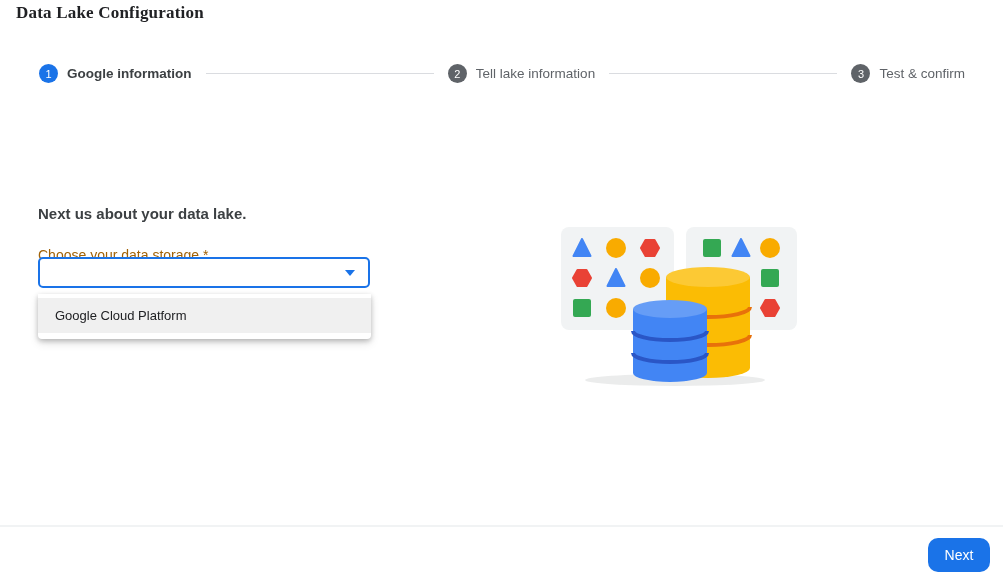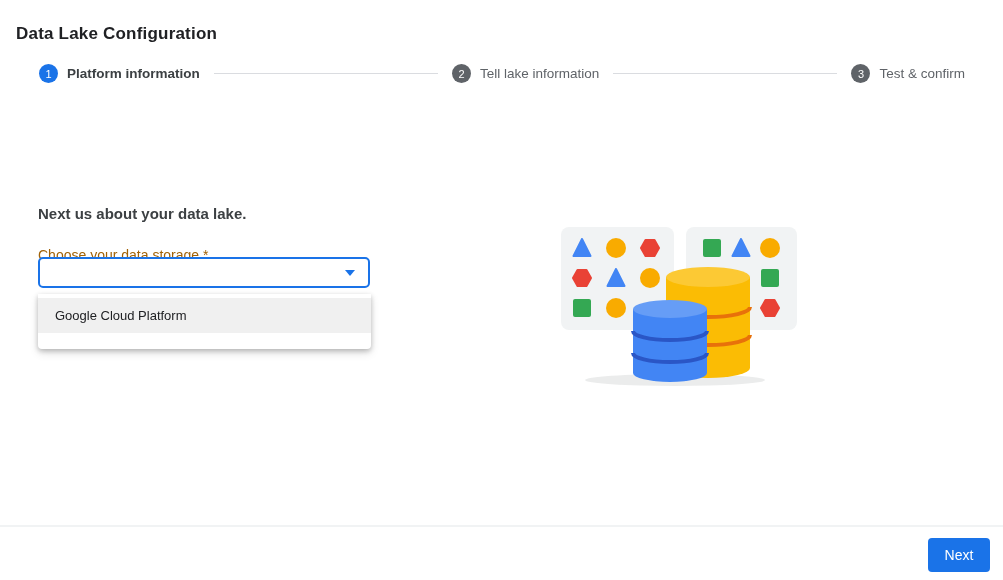--- a/index.html
+++ b/index.html
@@ -8,25 +8,26 @@
     position: relative;
     background: #ffffff;
     font-family: "Liberation Sans", sans-serif;
     color: #202124;
     overflow: hidden;
   }
 
   
   .page-title {
     position: absolute;
-    left: 16px; top: 24px;
+    left: 16px; top: 3px;
     font-size: 17px;
     font-weight: 700;
     color: #202124;
     letter-spacing: .2px;
+    font-family: Liberation Serif, serif;
   }
 
   
   .stepper {
     position: absolute;
     left: 0; right: 0; top: 64px;
     padding: 0 38px 0 39px;
     display: flex;
     align-items: center;
   }
@@ -101,21 +102,21 @@
   }
 
   
   .dropdown-menu {
     position: absolute;
     left: 38px; top: 294px;
     width: 333px;
     background: #ffffff;
     border-radius: 0 0 4px 4px;
     box-shadow: 0 2px 5px rgba(0,0,0,0.22), 0 4px 10px rgba(0,0,0,0.12);
-    padding: 4px 0 16px 0;
+    padding: 4px 0 6px 0;
     z-index: 5;
   }
   .dropdown-item {
     height: 35px;
     line-height: 35px;
     padding-left: 17px;
     font-size: 13px;
     color: #202124;
     cursor: pointer;
     white-space: nowrap;
@@ -136,36 +137,36 @@
     height: 2px;
     background: #f1f3f4;
   }
   .next-button {
     position: absolute;
     right: 13px; top: 538px;
     width: 62px; height: 34px;
     background: #1a73e8;
     color: #ffffff;
     border: none;
-    border-radius: 4px;
+    border-radius: 10px;
     font-family: "Liberation Sans", sans-serif;
     font-size: 14px;
     font-weight: 500;
     cursor: pointer;
   }
 </style>
 </head>
 <body>
 
 <h1 class="page-title">Data Lake Configuration</h1>
 
 <div class="stepper">
   <div class="step active">
     <div class="step-circle">1</div>
-    <div class="step-label">Platform information</div>
+    <div class="step-label">Google information</div>
   </div>
   <div class="step-connector"></div>
   <div class="step">
     <div class="step-circle">2</div>
     <div class="step-label">Tell lake information</div>
   </div>
   <div class="step-connector"></div>
   <div class="step">
     <div class="step-circle">3</div>
     <div class="step-label">Test &amp; confirm</div>

